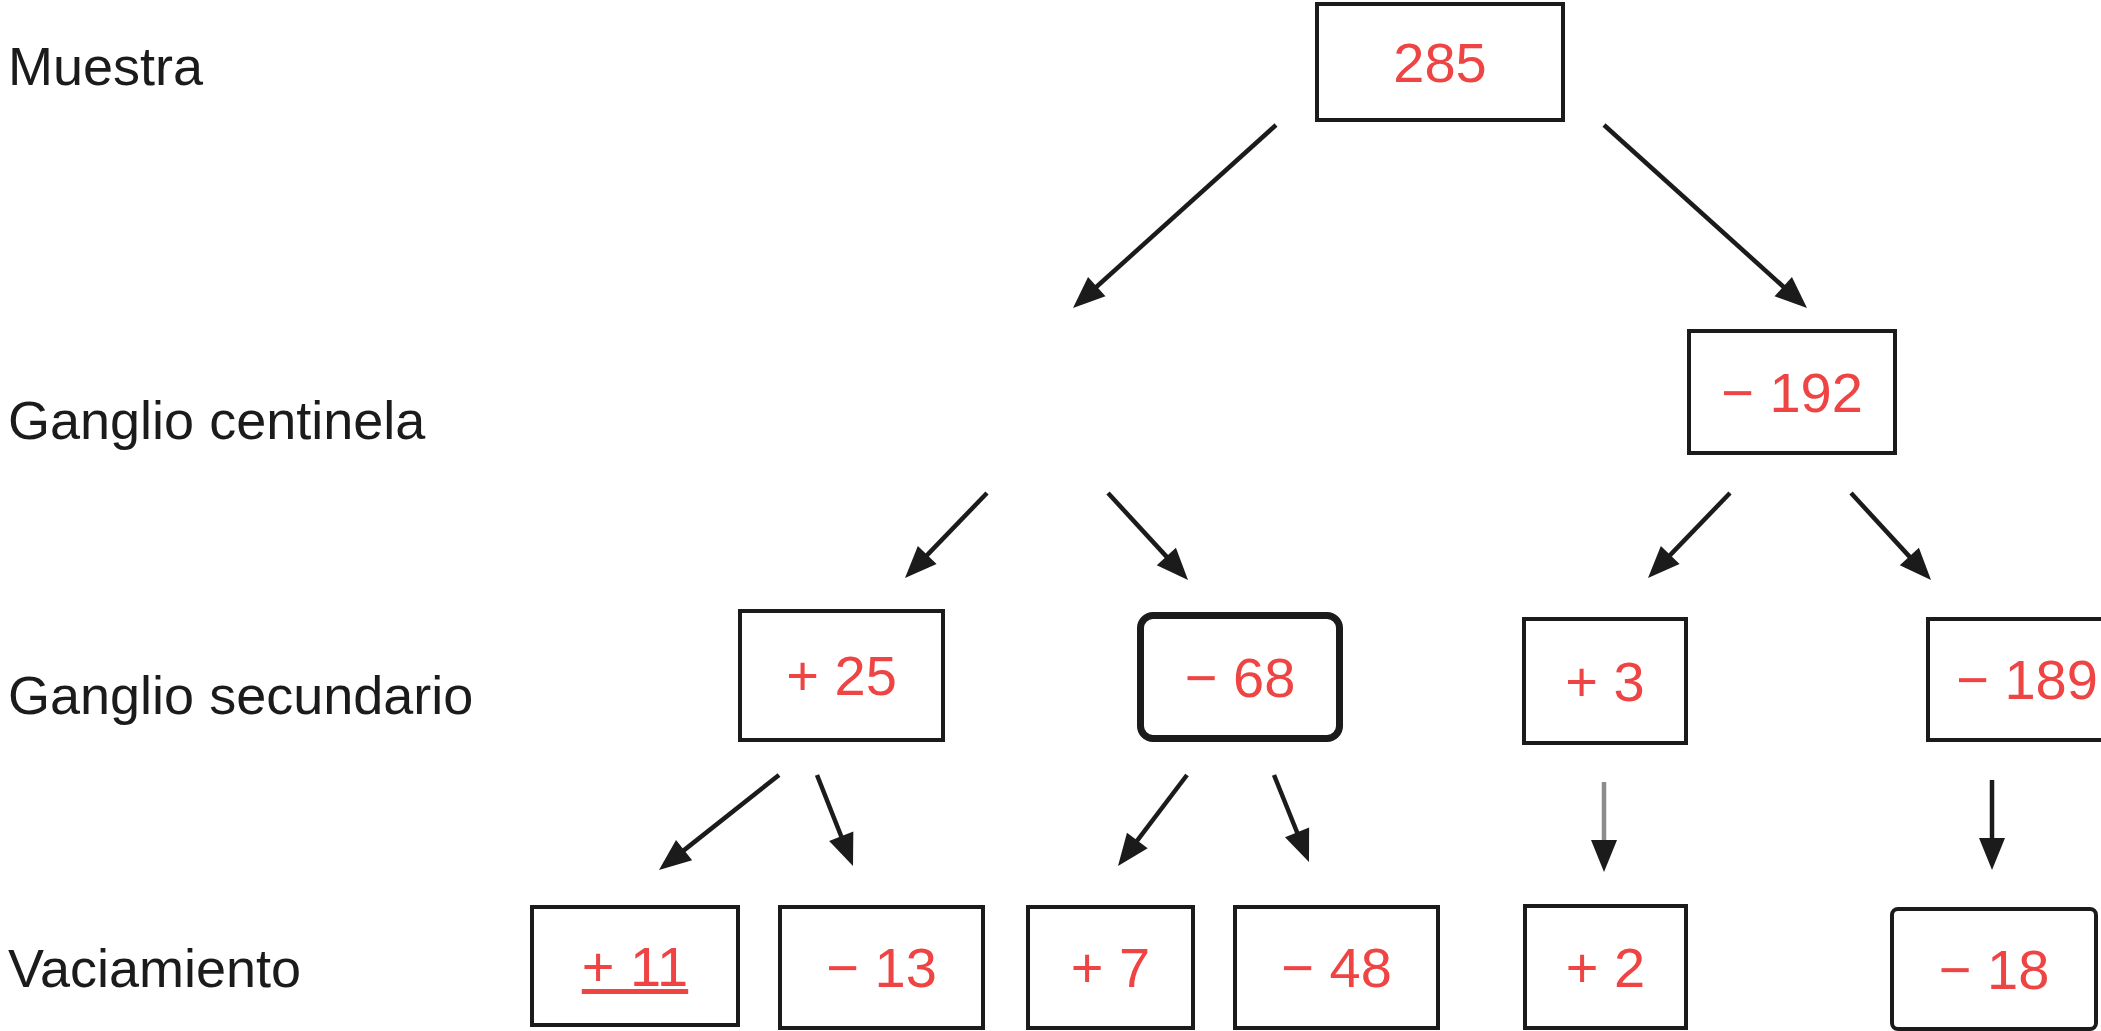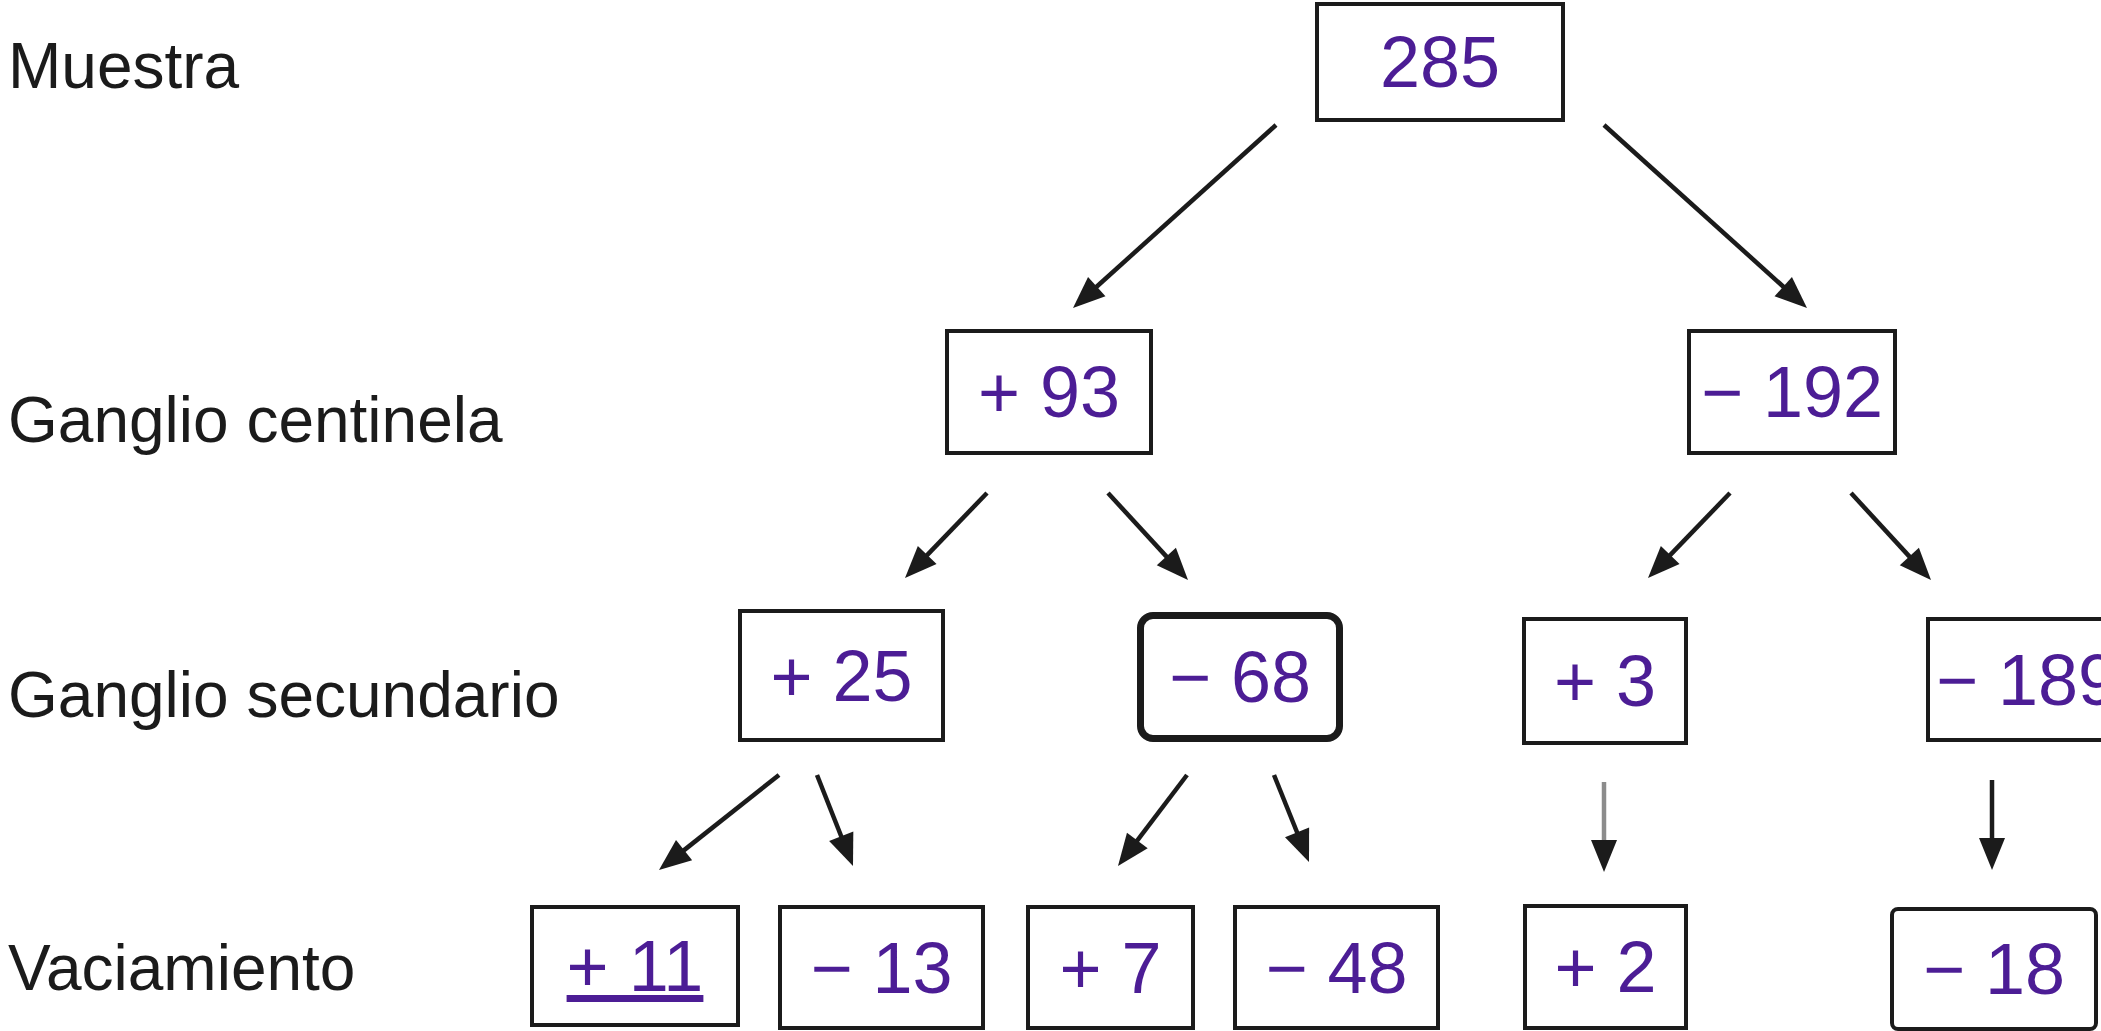--- a/index.html
+++ b/index.html
@@ -13,35 +13,35 @@
     height: 1031px;
     background: #ffffff;
     font-family: "Liberation Sans", "DejaVu Sans", sans-serif;
     color: #1b1b1b;
     overflow: hidden;
   }
   .row-label {
     position: absolute;
     left: 8px;
     transform: translateY(-50%);
-    font-size: 64px;
+    font-size: 54px;
     line-height: 1;
     color: #1b1b1b;
     white-space: nowrap;
   }
   .node-box {
     position: absolute;
     box-sizing: border-box;
     border: 4px solid #1b1b1b;
     background: #ffffff;
     display: flex;
     align-items: center;
     justify-content: center;
-    font-size: 72px;
-    color: #4c1d95;
+    font-size: 56px;
+    color: #ef4444;
     white-space: nowrap;
   }
   .node-box.thick {
     border-width: 7px;
   }
   #arrows {
     position: absolute;
     left: 0;
     top: 0;
   }
@@ -99,21 +99,20 @@
         <line x1="1992" y1="780" x2="1992" y2="842" stroke="#1b1b1b" stroke-width="4.5"></line>
         <polygon points="1992,870 1979,838 2005,838" fill="#1b1b1b"></polygon>
       </g>
     </svg>
 
   <div class="row-label" style="top:66px">Muestra</div>
   <div class="row-label" style="top:420px">Ganglio centinela</div>
   <div class="row-label" style="top:695px">Ganglio secundario</div>
   <div class="row-label" style="top:968px">Vaciamiento</div>
 <div class="node-box" style="left: 1315px; top: 2px; width: 250px; height: 120px;">285</div>
-    <div class="node-box" style="left: 945px; top: 329px; width: 208px; height: 126px;">+ 93</div>
     <div class="node-box" style="left: 1687px; top: 329px; width: 210px; height: 126px; text-align: center;">− 192</div>
     <div class="node-box" style="left: 738px; top: 609px; width: 207px; height: 133px;">+ 25</div>
     <div class="node-box thick" style="left: 1137px; top: 612px; width: 206px; height: 130px; border-radius: 16px;">− 68</div>
     <div class="node-box" style="left: 1522px; top: 617px; width: 166px; height: 128px;">+ 3</div>
     <div class="node-box" style="left: 1895px; top: 617px; width: 202px; height: 125px; margin-left: 31px;">− 189</div>
     <div class="node-box" style="left: 530px; top: 905px; width: 210px; height: 122px; text-decoration: underline;">+ 11</div>
     <div class="node-box" style="left: 778px; top: 905px; width: 207px; height: 125px;">− 13</div>
     <div class="node-box" style="left: 1026px; top: 905px; width: 169px; height: 125px;">+ 7</div>
     <div class="node-box" style="left: 1233px; top: 905px; width: 207px; height: 125px;">− 48</div>
     <div class="node-box" style="left: 1523px; top: 904px; width: 165px; height: 126px;">+ 2</div>

